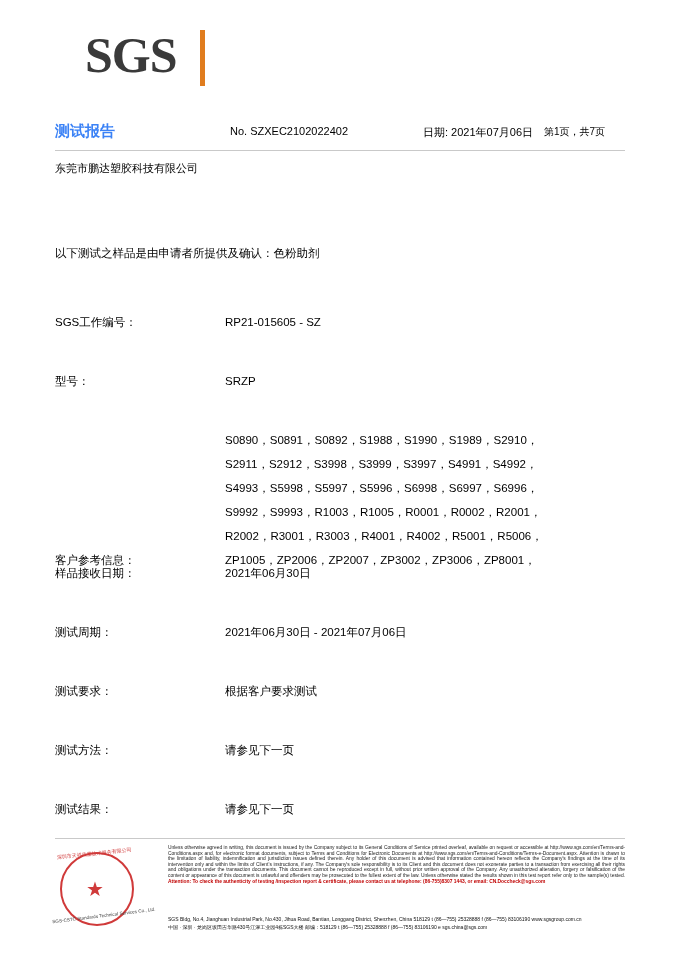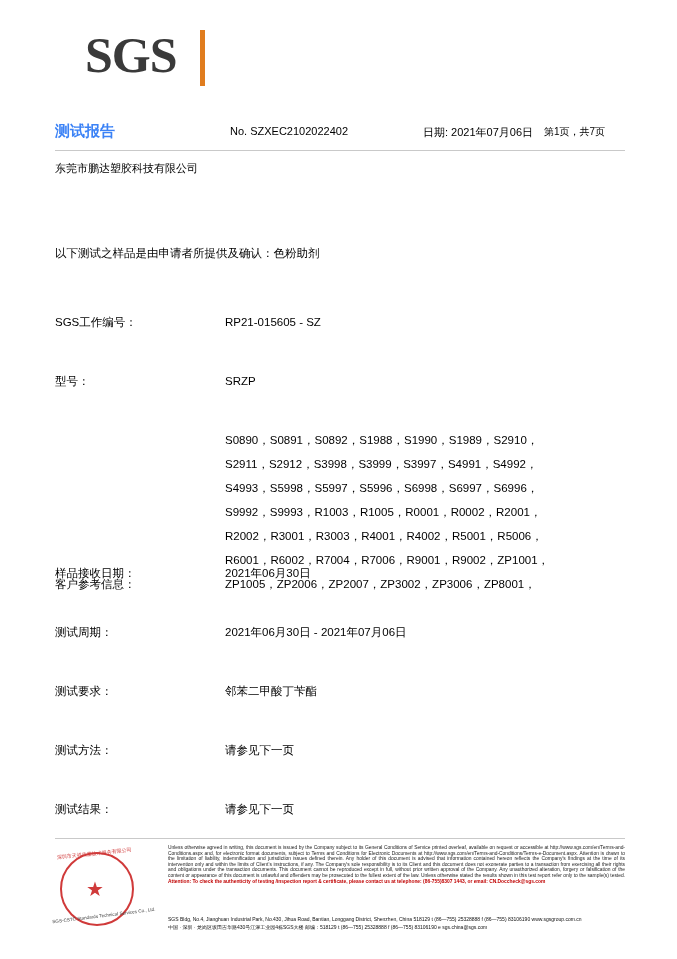--- a/index.html
+++ b/index.html
@@ -281,38 +281,37 @@
       <div class="field-value">SRZP</div>
     </div>
     <div class="field-row">
       <div class="field-label">客户参考信息：</div>
       <div class="field-value ref-lines">
         <div>S0890，S0891，S0892，S1988，S1990，S1989，S2910，</div>
         <div>S2911，S2912，S3998，S3999，S3997，S4991，S4992，</div>
         <div>S4993，S5998，S5997，S5996，S6998，S6997，S6996，</div>
         <div>S9992，S9993，R1003，R1005，R0001，R0002，R2001，</div>
         <div>R2002，R3001，R3003，R4001，R4002，R5001，R5006，</div>
-        <div>R6001，R6002，R7004，R7006，R9001，R9002，ZP1001，</div>
         <div>ZP1005，ZP2006，ZP2007，ZP3002，ZP3006，ZP8001，</div>
       </div>
     </div>
   </div>
 
   <div class="fields2">
     <div class="field-row">
       <div class="field-label">样品接收日期：</div>
       <div class="field-value">2021年06月30日</div>
     </div>
     <div class="field-row">
       <div class="field-label">测试周期：</div>
       <div class="field-value">2021年06月30日 - 2021年07月06日</div>
     </div>
     <div class="field-row">
       <div class="field-label">测试要求：</div>
-      <div class="field-value">邻苯二甲酸丁苄酯</div>
+      <div class="field-value">根据客户要求测试</div>
     </div>
     <div class="field-row">
       <div class="field-label">测试方法：</div>
       <div class="field-value">请参见下一页</div>
     </div>
     <div class="field-row">
       <div class="field-label">测试结果：</div>
       <div class="field-value">请参见下一页</div>
     </div>
   </div>

